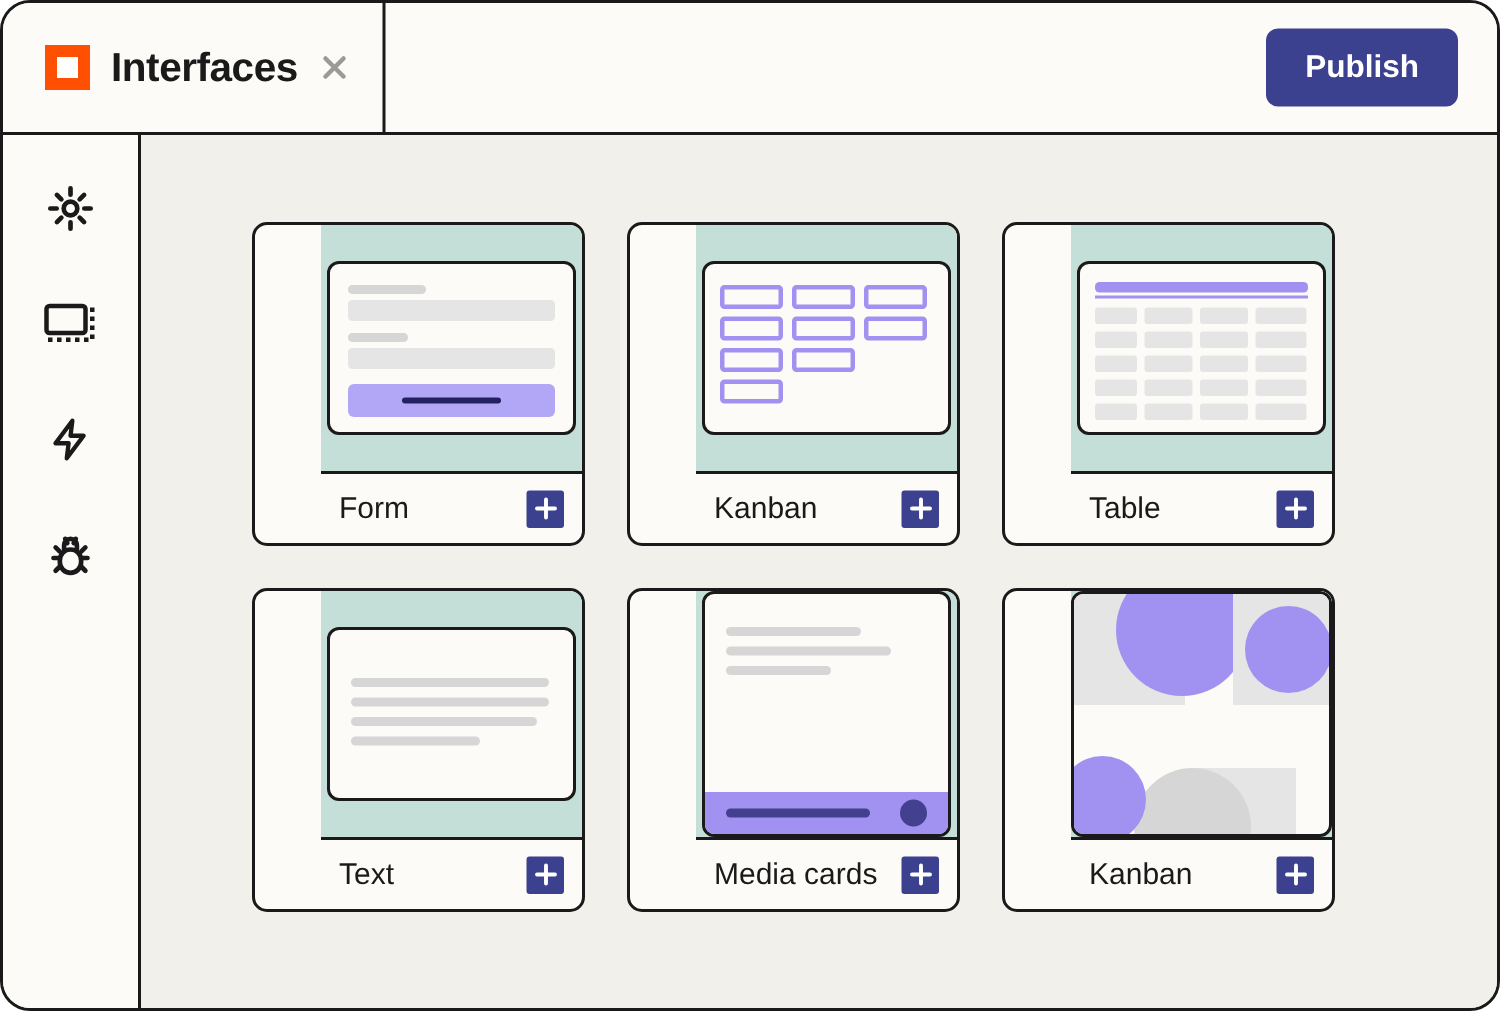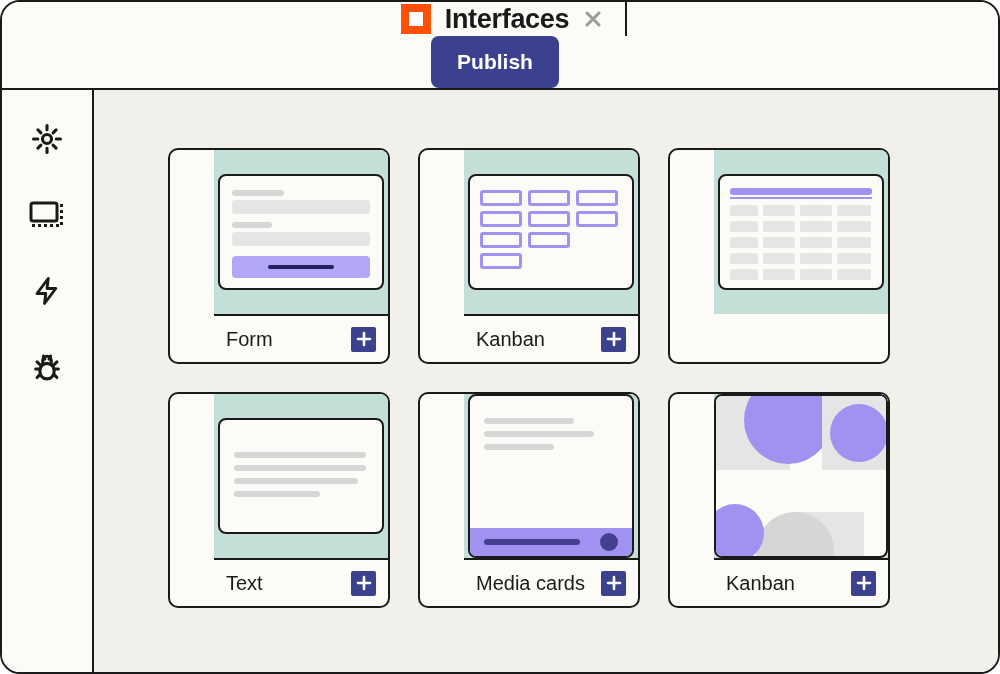--- a/index.html
+++ b/index.html
@@ -19,21 +19,20 @@
     display: flex;
     flex-direction: column;
     overflow: hidden;
   }
   .header {
     height: 88px;
     display: flex;
     align-items: center;
     border-bottom: 2px solid #1a1a1a;
     background: #fdfbf7;
-    flex-direction: column;
   }
   .tab {
     display: flex;
     align-items: center;
     gap: 14px;
     padding: 0 22px 0 28px;
     height: 100%;
     border-right: 2px solid #1a1a1a;
   }
   .logo-icon {
@@ -59,21 +58,21 @@
   }
   .close-icon svg { display:block; }
   .header-spacer { flex: 1; }
   .publish-btn {
     background: #3b418f;
     color: #fff;
     font-size: 21px;
     font-weight: 600;
     padding: 14px 26px;
     border-radius: 8px;
-    margin-right: 10px;
+    margin-right: 26px;
     cursor: pointer;
     border: none;
   }
   .body {
     flex: 1;
     display: flex;
   }
   .sidebar {
     width: 92px;
     background: #fdfbf7;
@@ -345,20 +344,30 @@
                   <div class="t-cell w4"></div>
                 </div>
               <div class="t-row">
                   <div class="t-cell w1"></div>
                   <div class="t-cell w2"></div>
                   <div class="t-cell w3"></div>
                   <div class="t-cell w4"></div>
                 </div>
             </div>
           </div>
+          <div class="card-footer">
+            <span class="card-label">Table</span>
+            <span class="add-btn">
+              <span>
+                  <svg width="16" height="16" viewBox="0 0 16 16">
+                    <path d="M8 2v12M2 8h12" stroke="#fff" stroke-width="2.6" stroke-linecap="round"></path>
+                  </svg>
+                </span>
+            </span>
+          </div>
         </div>
 
         <div class="card">
           <div class="card-preview">
             <div class="inner text-group">
               <div class="tline l1"></div>
                 <div class="tline l2"></div>
                 <div class="tline l3"></div>
                 <div class="tline l4"></div>
             </div>

